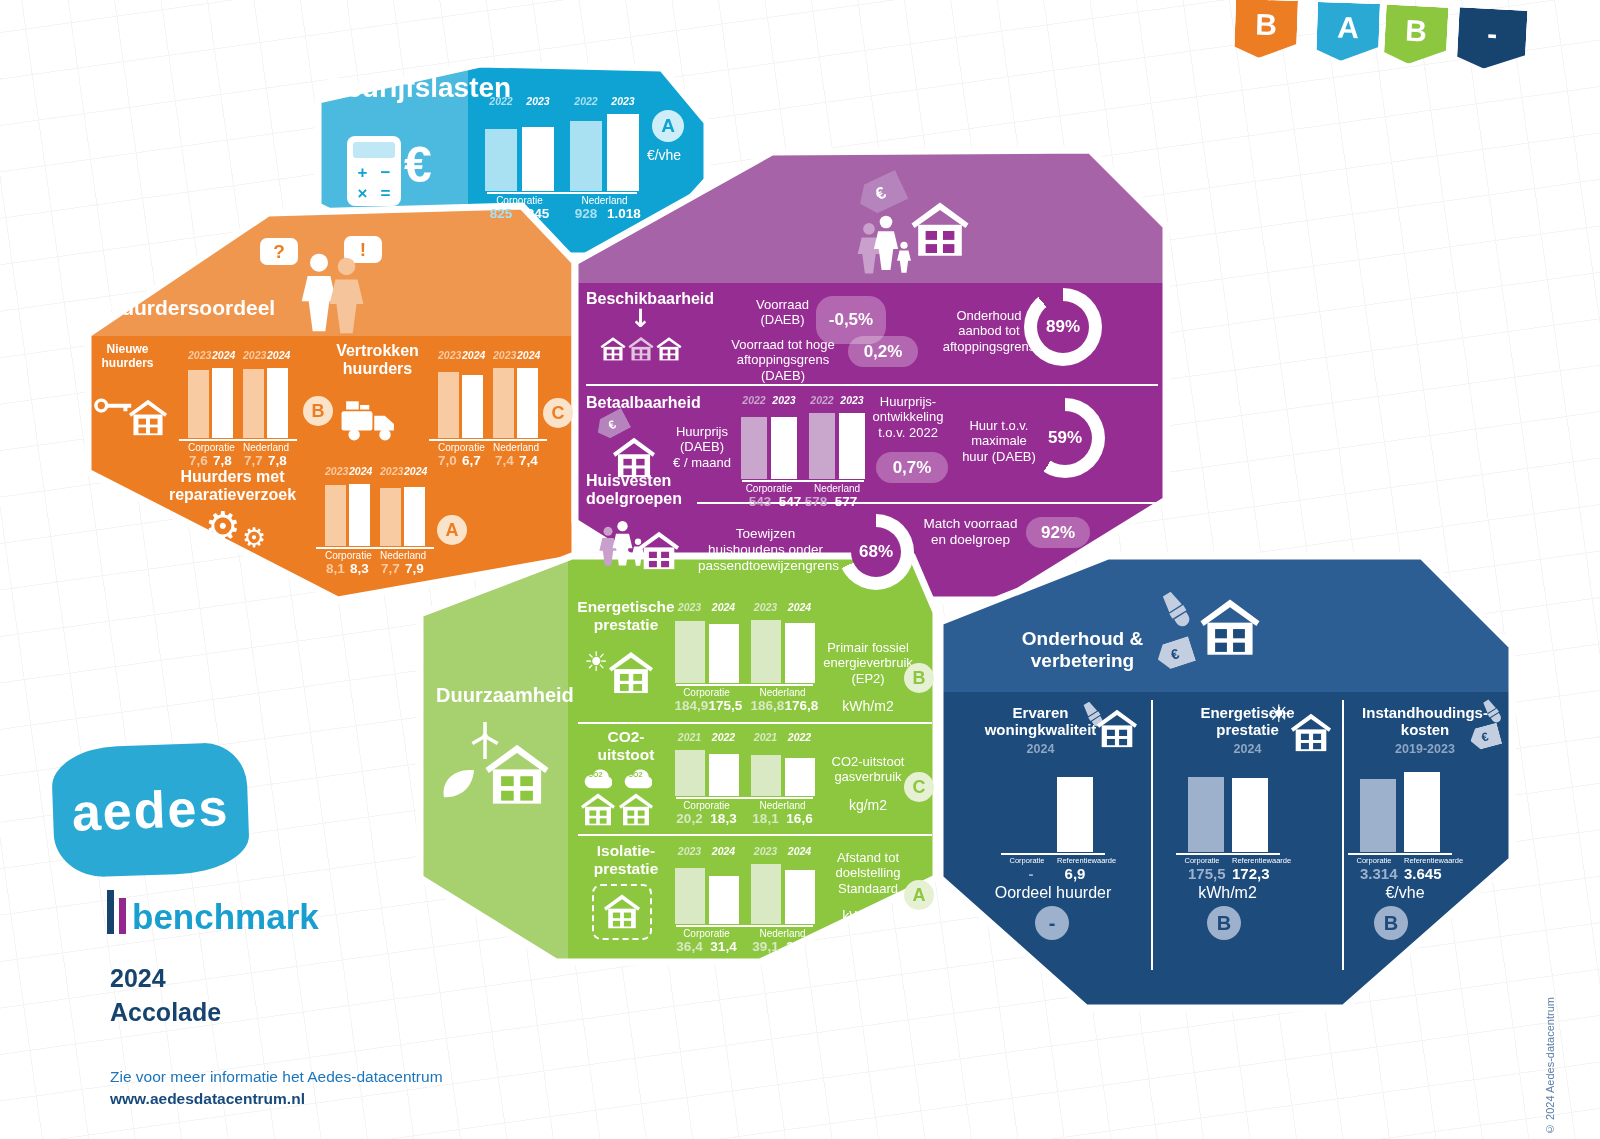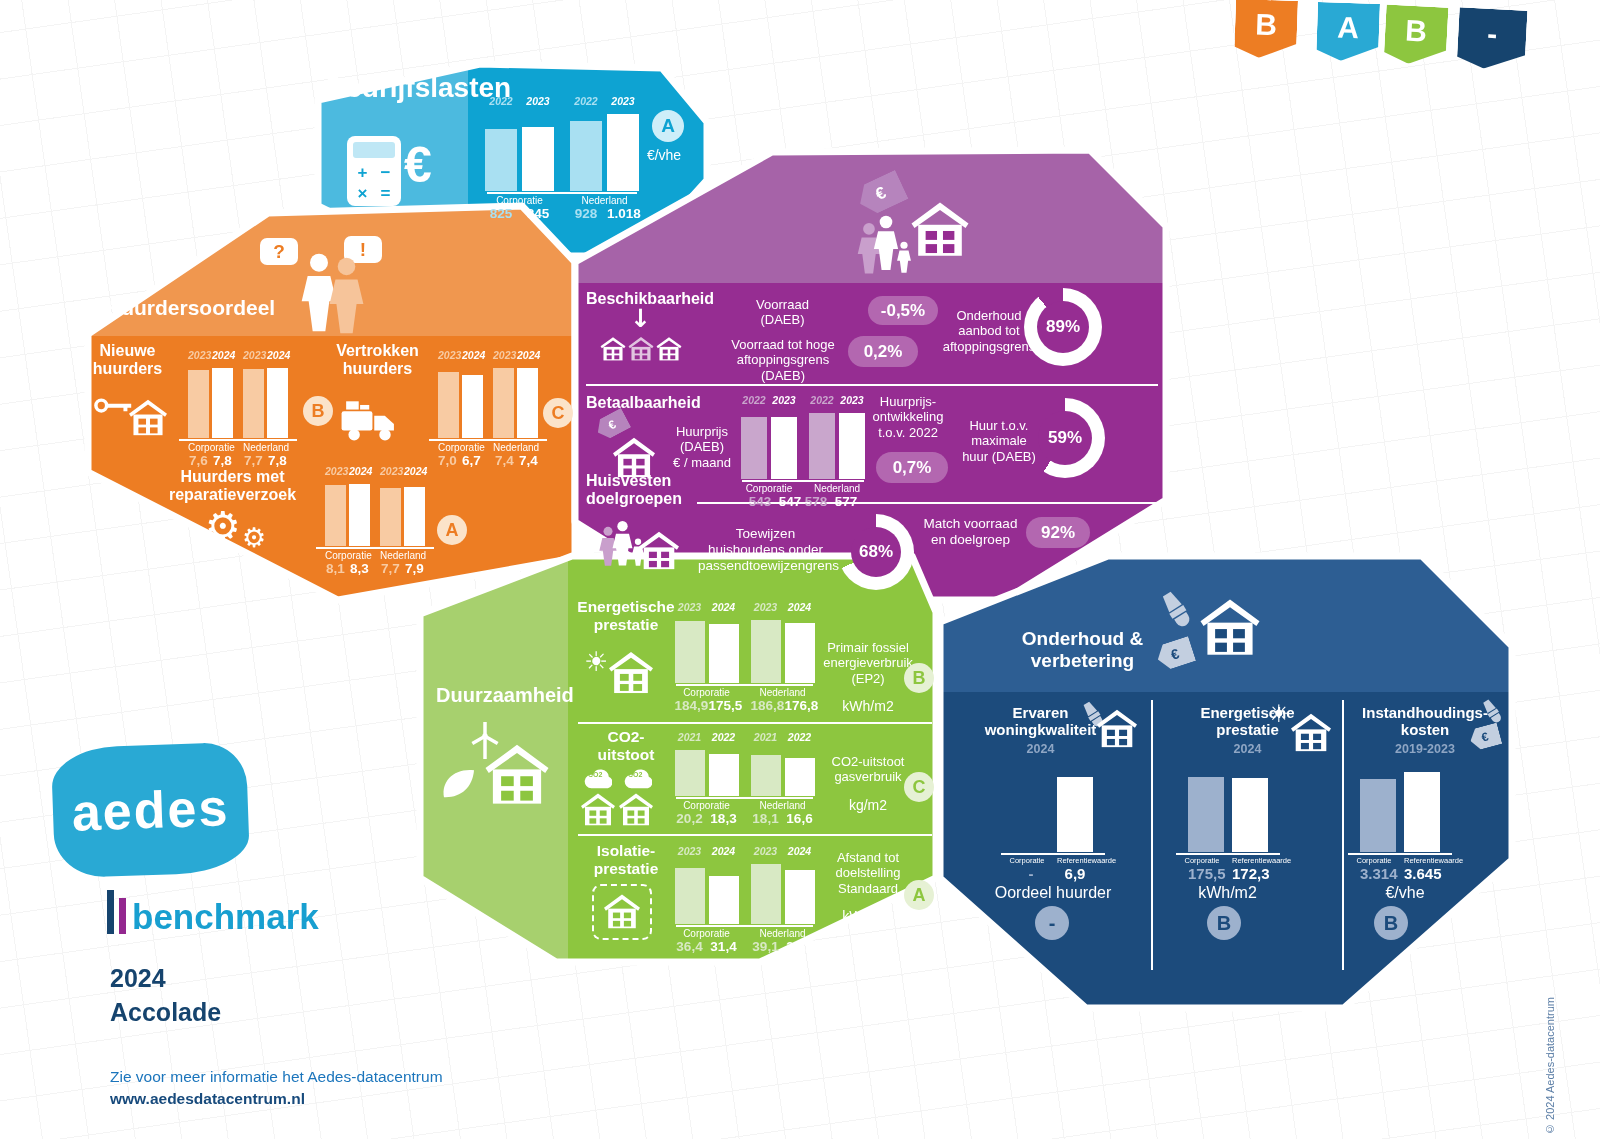--- a/index.html
+++ b/index.html
@@ -255,21 +255,21 @@
     <div class="bubble" style="left:344px;top:236px;width:38px;height:27px;font-size:19px">
         <span>!</span>
       </div>
     <svg class="ic abs" viewBox="0 0 12 24" style="left:299px;top:252px;width:40px;height:80px">
         <use href="#sym-person"></use>
       </svg>
     <svg class="ic abs" viewBox="0 0 12 24" style="left:327px;top:256px;width:39px;height:78px;fill:#f6c49a">
         <use href="#sym-person"></use>
       </svg>
 
-    <div class="abs ttl ctr pre" style="left:70px;top:342px;width:115px;font-size:16px">Nieuwe
+    <div class="abs ttl ctr pre" style="left:70px;top:342px;width:115px;font-size:12px">Nieuwe
 huurders</div>
     <svg class="ic abs" viewBox="0 0 24 12" style="left:94px;top:396px;width:38px;height:19px">
         <use href="#sym-key"></use>
       </svg>
     <svg class="ic abs" viewBox="0 0 24 23" style="left:128px;top:398px;width:40px;height:38px">
         <use href="#sym-house"></use>
       </svg>
     <div class="chart" style="left:175px;top:349px;width:126px">
         <div class="crow cyears" style="gap:10px">
           <span class="cgrp" style="gap:3px">
@@ -428,21 +428,21 @@
         </svg>
       <svg class="ic" viewBox="0 0 24 23" style="width:26px;height:25px;opacity:.72">
           <use href="#sym-house"></use>
         </svg>
       <svg class="ic" viewBox="0 0 24 23" style="width:26px;height:25px">
           <use href="#sym-house"></use>
         </svg>
     </div>
     <div class="abs lbl ctr pre" style="left:735px;top:297px;width:95px">Voorraad
 (DAEB)</div>
-    <div class="pill" style="left:868px;top:296px;width:70px;height:29px">-0,5%</div>
+    <div class="pill" style="left:816px;top:296px;width:70px;height:48px">-0,5%</div>
     <div class="abs lbl ctr pre" style="left:722px;top:337px;width:122px">Voorraad tot hoge
 aftoppingsgrens (DAEB)</div>
     <div class="pill" style="left:848px;top:336px;width:70px;height:31px">0,2%</div>
     <div class="abs lbl ctr pre" style="left:938px;top:308px;width:102px">Onderhoud
 aanbod tot
 aftoppingsgrens</div>
     <div class="donut" style="left: 1024px; top: 288px; width: 78px; height: 78px; background: conic-gradient(rgb(255, 255, 255) 89%, rgba(255, 255, 255, 0) 0deg);">
       <i class="hole"></i>
         <span class="dval">89%</span>
     </div>

